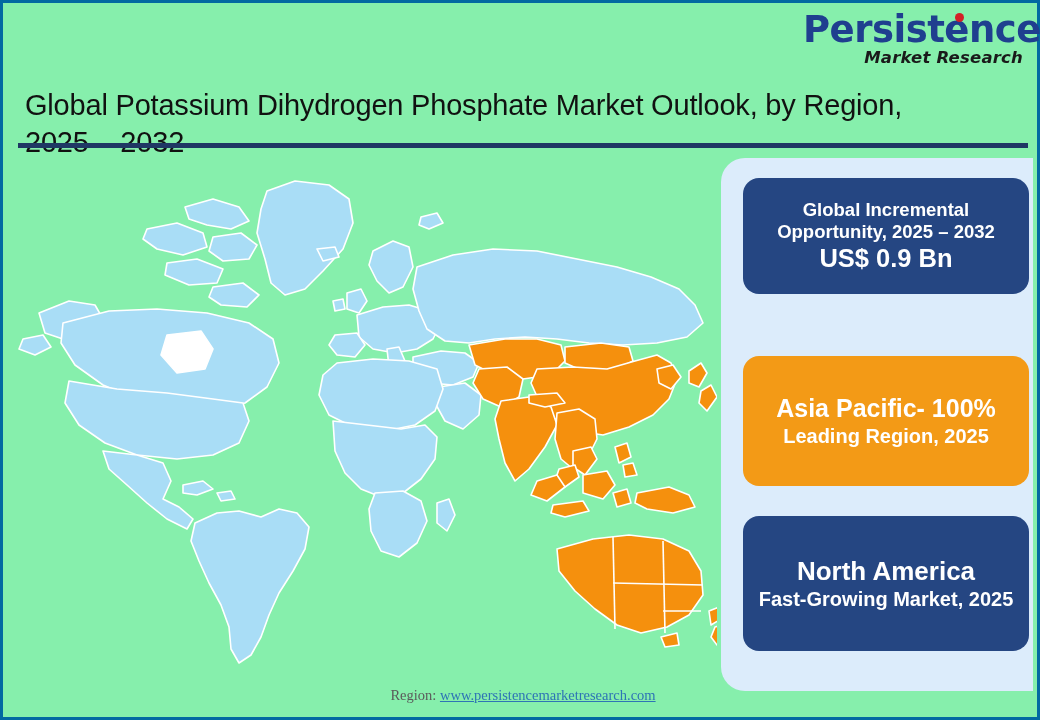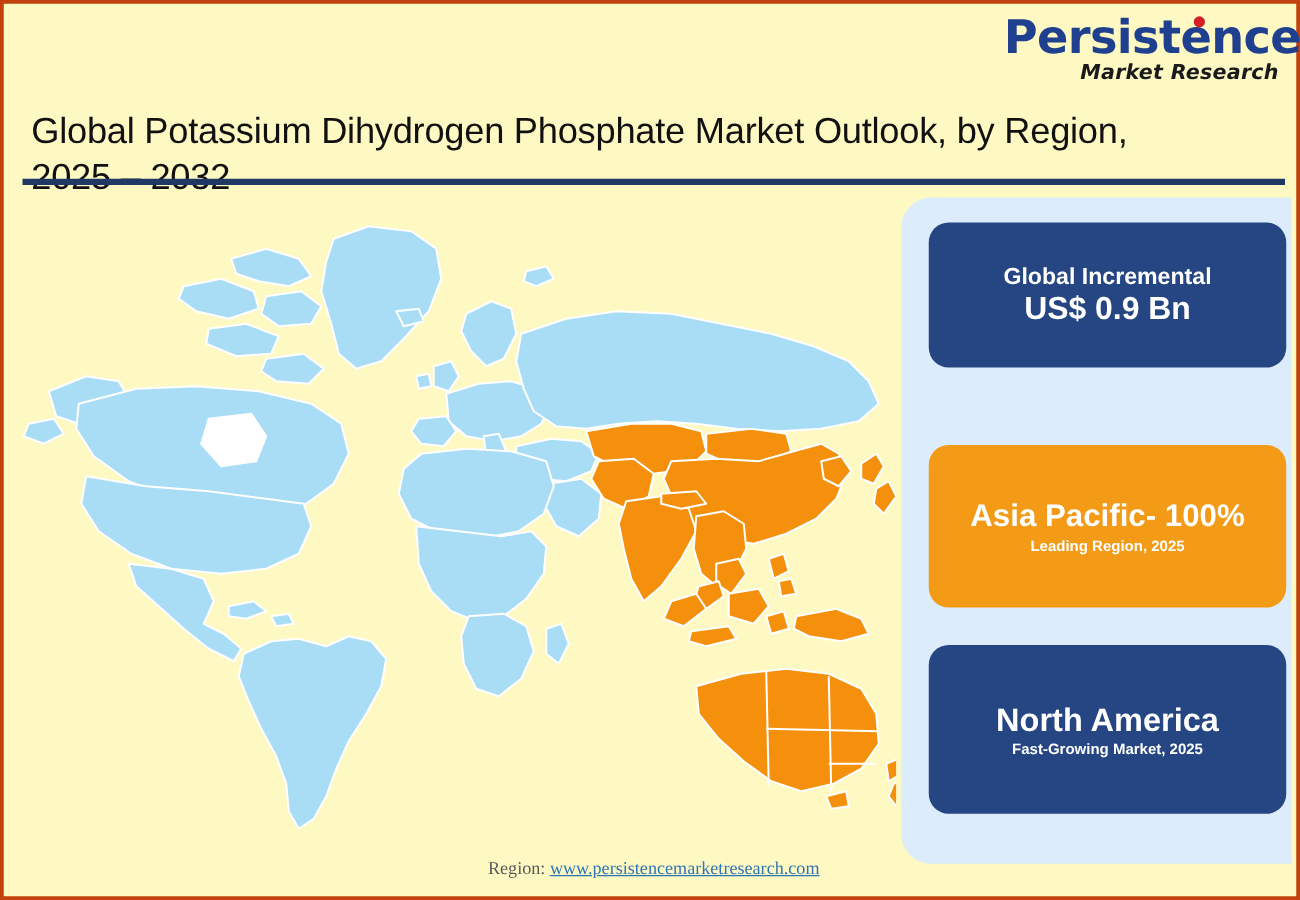--- a/index.html
+++ b/index.html
@@ -6,22 +6,22 @@
   html,body{margin:0;padding:0;}
   body{
     width:1040px;height:720px;
     background:#ffffff;
     font-family:"Liberation Sans", sans-serif;
     overflow:hidden;
   }
   .frame{
     position:absolute;left:0;top:0;width:1040px;height:720px;
     box-sizing:border-box;
-    border:3px solid #c2410c;
-    background:#fef9c3;
+    border:3px solid #0369a1;
+    background:#86efac;
   }
 
   
   .logo{
     position:absolute;right:14px;top:8px;
     width:220px;height:58px;
     text-align:right;
     line-height:1;
   }
   .logo-main{
@@ -90,21 +90,21 @@
   #card-fastgrowing{top:358px;height:135px;}
 
   .card-line{
     display:block;
     font-weight:bold;
     line-height:1.18;
   }
   .c-lbl-sm{font-size:18.5px;}
   .c-val-lg{font-size:25px;margin-top:1px;}
   .c-val-xl{font-size:25.5px;}
-  .c-sub{font-size:12px;margin-top:1px;text-align:right;}
+  .c-sub{font-size:20px;margin-top:1px;text-align:right;}
   .c-na{font-size:26px;}
 
   
   .source{
     position:absolute;left:0;top:684px;width:1040px;
     text-align:center;
     font-size:14.5px;
     color:#5a5a5a;
     font-family:"Liberation Serif", serif;
   }
@@ -237,20 +237,21 @@
           <path d="M698 464 L710 460 L712 476 L700 482 L694 474 Z"></path>
         </g>
       </g>
     </svg>
   </div>
 
   <div class="panel">
 
     <div class="card card-navy" id="card-opportunity">
       <span class="card-line c-lbl-sm">Global Incremental</span>
+      <span class="card-line c-lbl-sm">Opportunity, 2025 – 2032</span>
       <span class="card-line c-val-xl">US$ 0.9 Bn</span>
     </div>
 
     <div class="card card-orange" id="card-leading">
       <span class="card-line c-val-lg">Asia Pacific- 100%</span>
       <span class="card-line c-sub">Leading Region, 2025</span>
     </div>
 
     <div class="card card-navy" id="card-fastgrowing">
       <span class="card-line c-na">North America</span>

